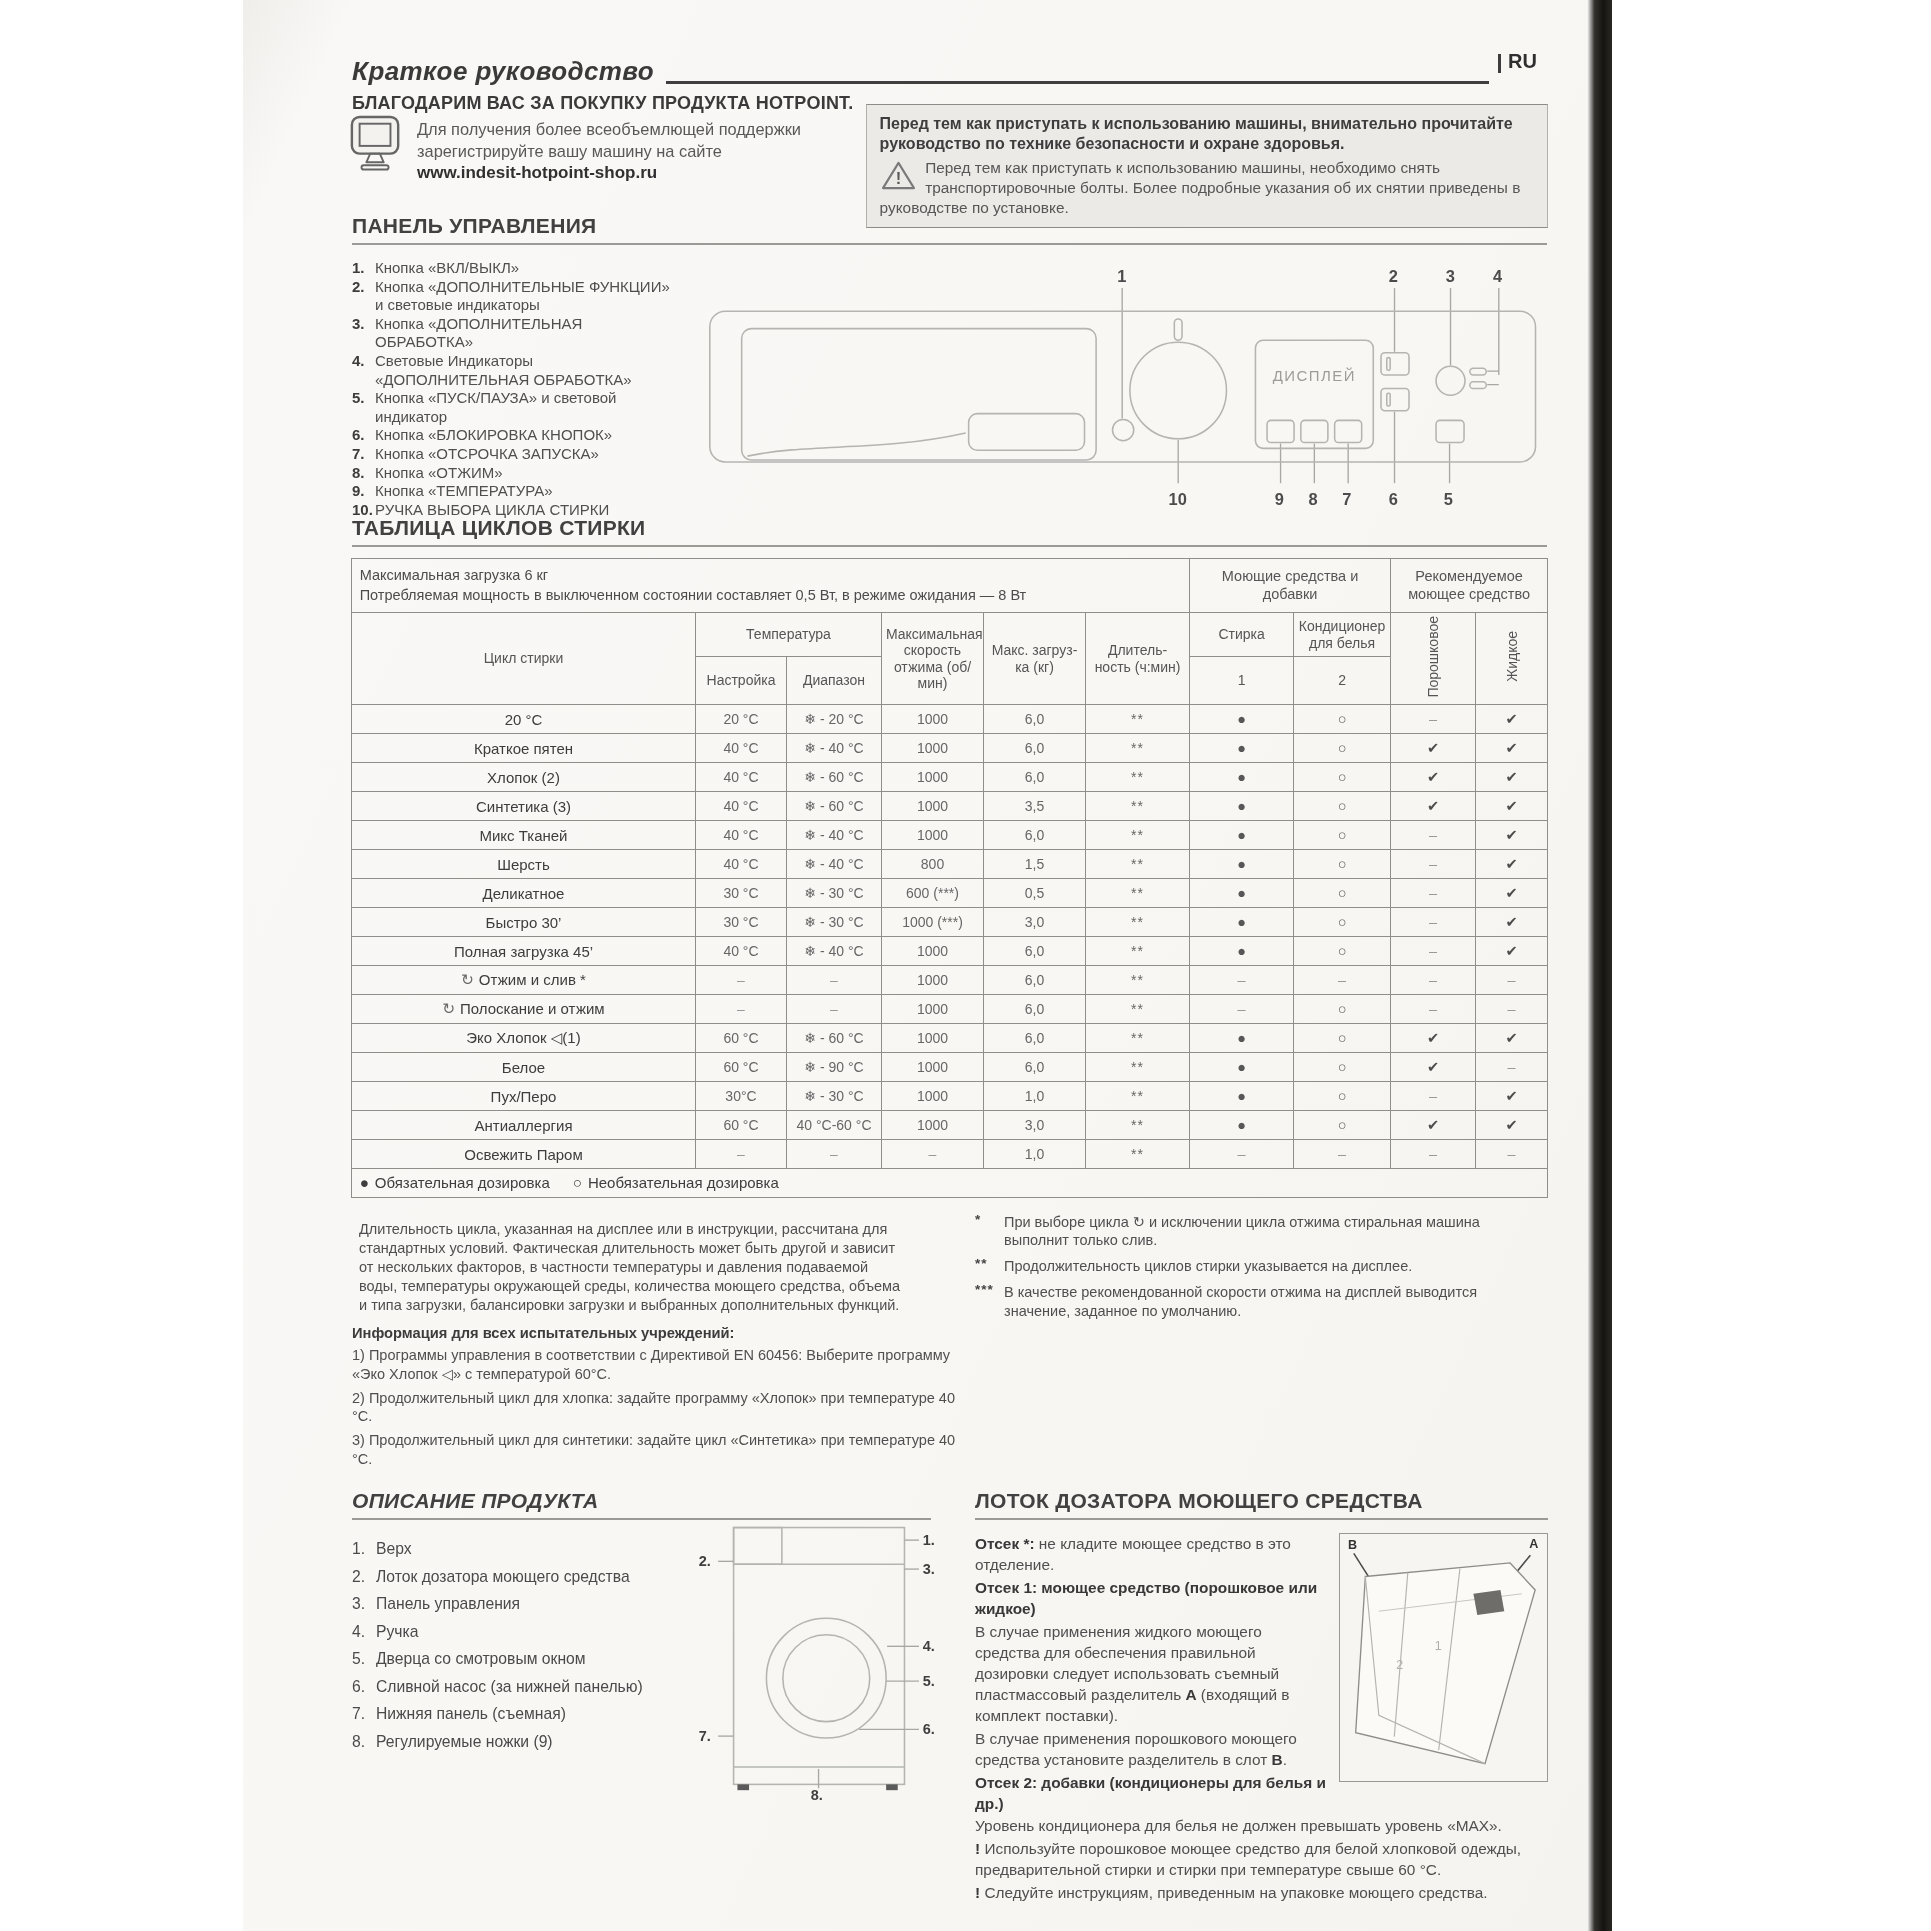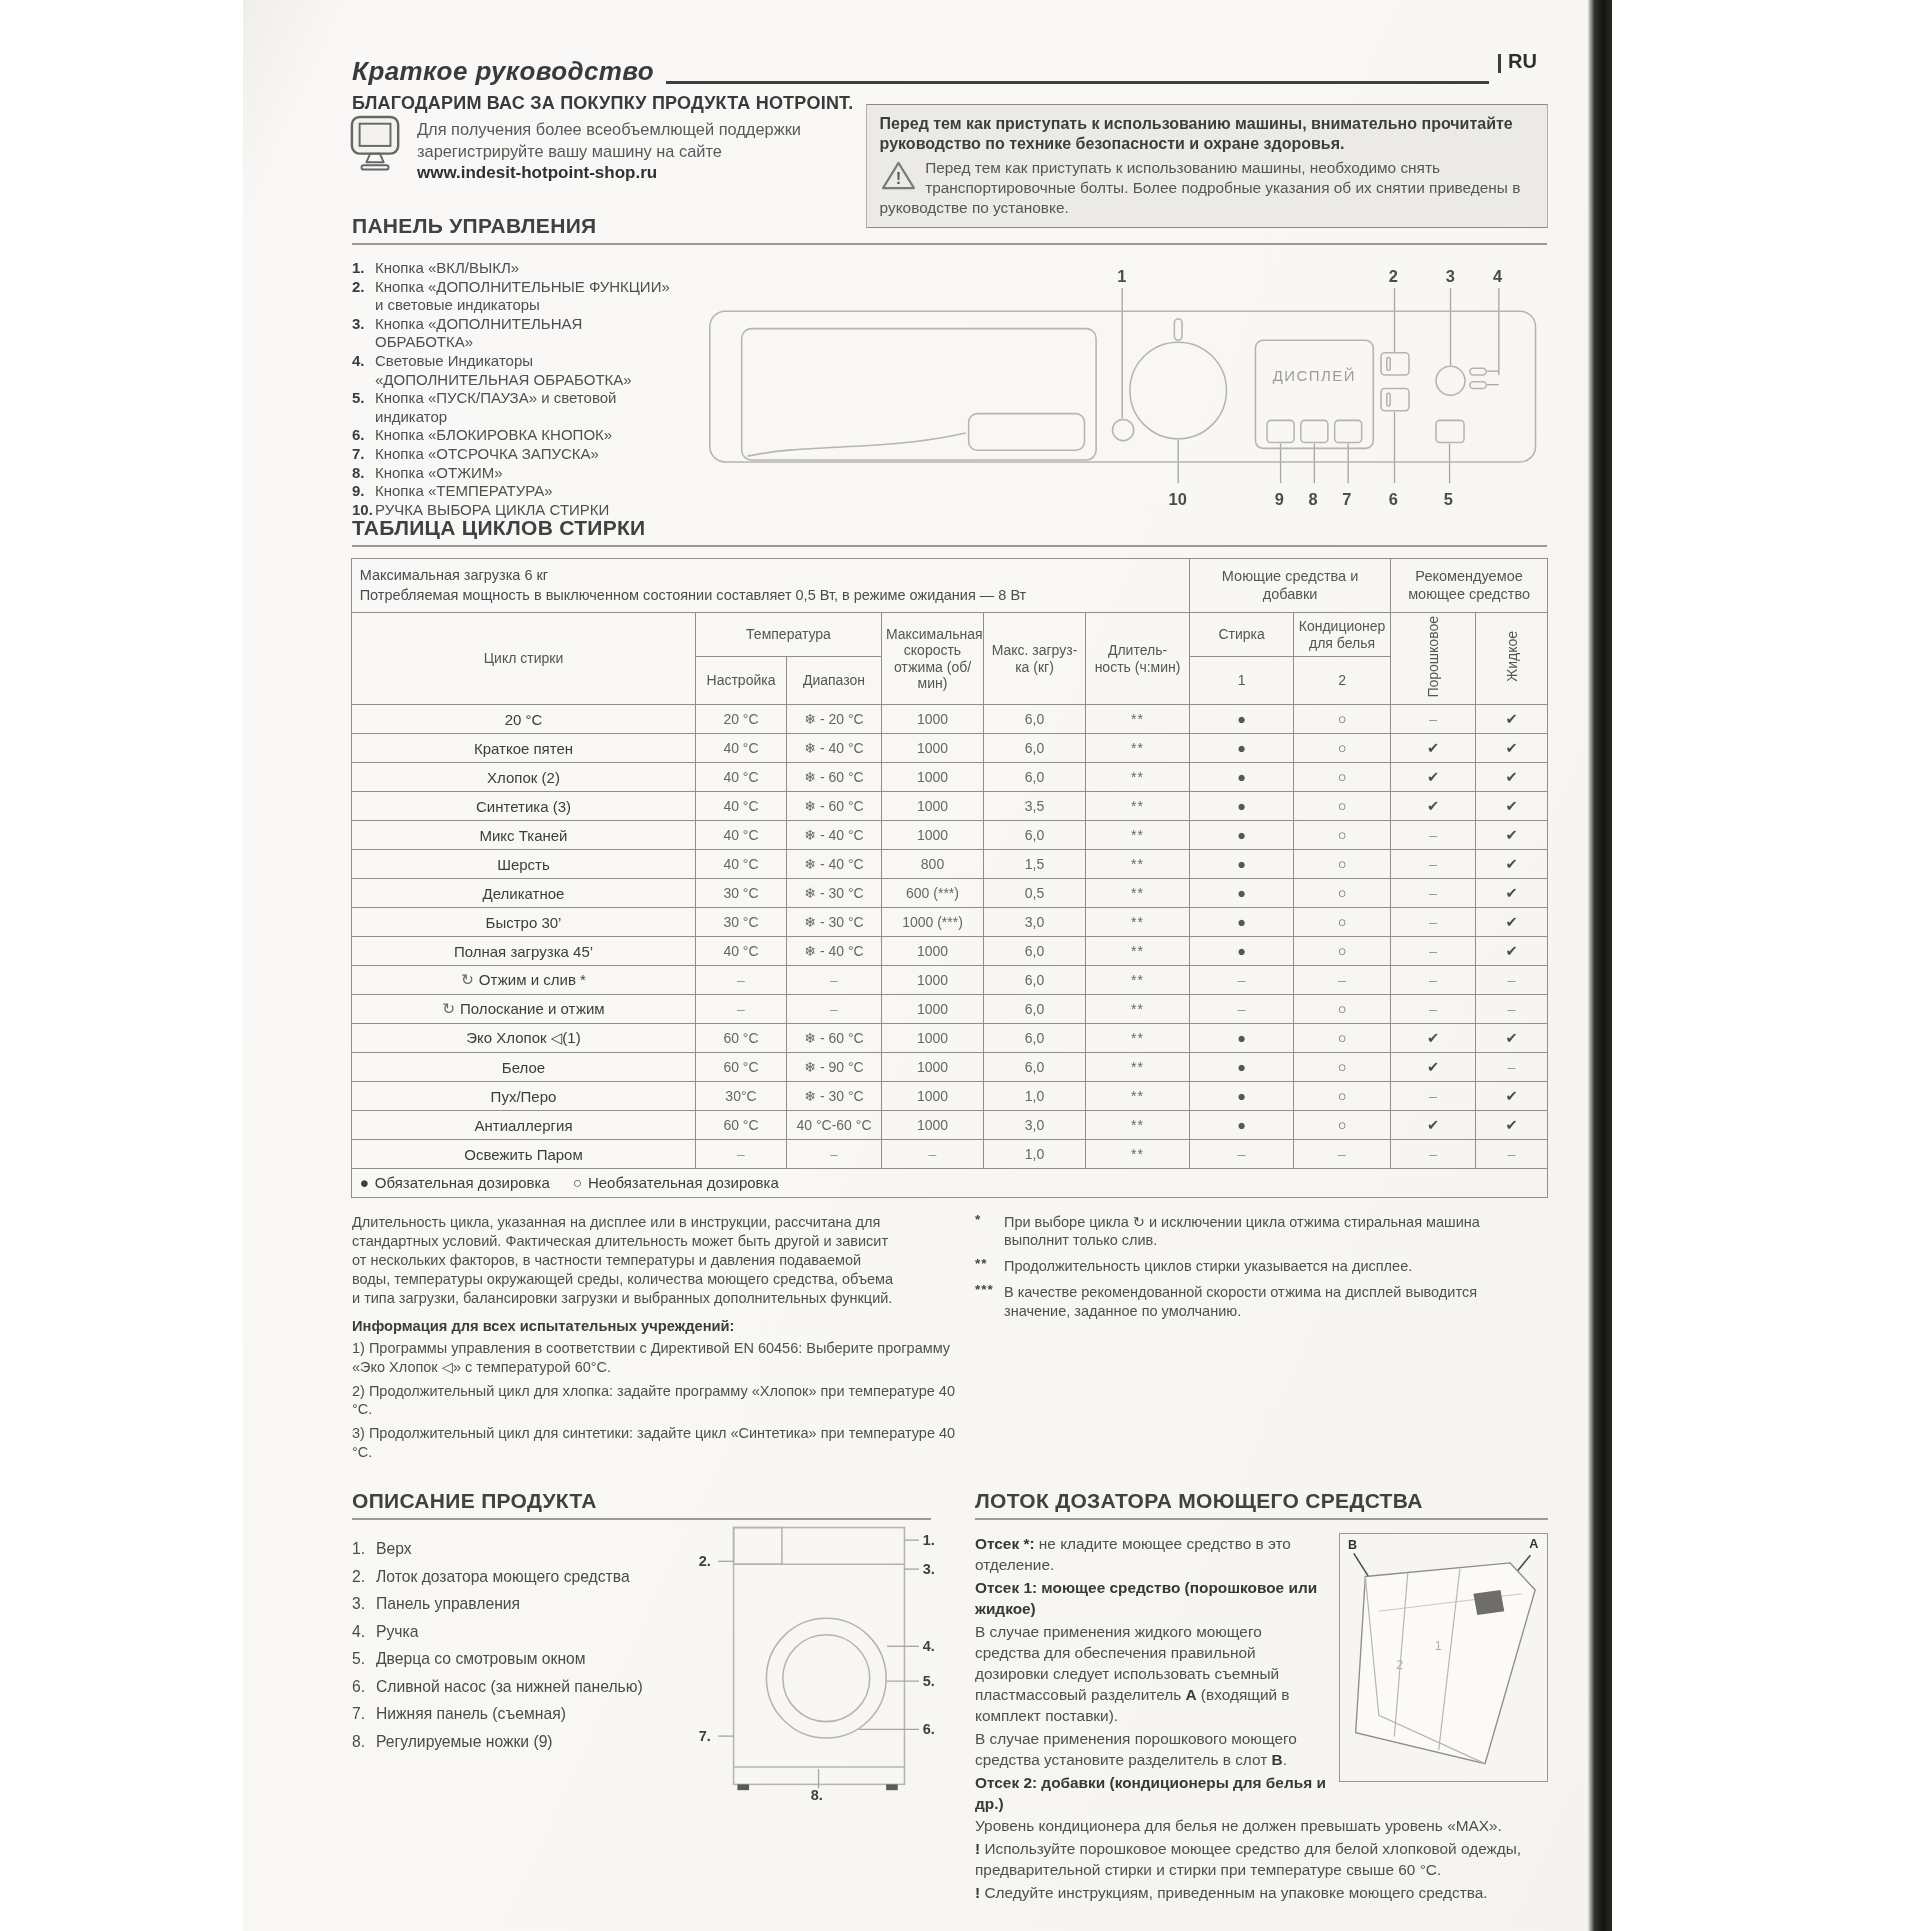--- a/index.html
+++ b/index.html
@@ -55,21 +55,21 @@
   .c-val{font-size:14px;color:#666;}
   .c-dur{letter-spacing:1px;}
   .c-dot{font-size:14.5px;color:#575757;}
   .c-chk{font-size:14.5px;color:#4c4c4c;}
   .c-dash{color:#999 !important;font-weight:normal;}
   .legend-cell{text-align:left !important;font-size:15px;color:#3e3e3e;padding:4.8px 7.7px !important;}
   .legend-cell .lg-dot{font-size:15.4px;margin-right:5.8px;}
   .legend-cell .lg-sp{margin-right:23px;}
 
   
-  .fn-para{margin:0;width:543px;font-size:14.5px;line-height:19px;color:#4f4f4f;}
+  .fn-para{margin:7px;width:543px;font-size:14.5px;line-height:19px;color:#4f4f4f;}
   .fn-h{margin:9.7px 0 0;font-size:14.7px;font-weight:bold;color:#3c3c3c;}
   .fn-item{margin:5.8px 0 0;font-size:14.5px;line-height:18.3px;color:#4f4f4f;}
   .fn-stars{margin:0;padding:0;list-style:none;width:555px;}
   .fn-star{position:relative;padding-left:29px;margin-bottom:7.7px;font-size:14.5px;line-height:18.3px;color:#4f4f4f;}
   .fn-mark{position:absolute;left:0;top:-1.9px;font-size:13.5px;font-weight:bold;color:#444;letter-spacing:1px;}
 
   
   .pd-list{margin:0;padding:0;list-style:none;width:324px;}
   .pd-item{position:relative;padding-left:24px;font-size:15.7px;line-height:27.5px;color:#4a4a4a;}
   .pd-num{position:absolute;left:0;color:#4a4a4a;}
@@ -441,21 +441,21 @@
           <p class="fn-item">2) Продолжительный цикл для хлопка: задайте программу «Хлопок» при температуре 40 °C.</p>
           <p class="fn-item">3) Продолжительный цикл для синтетики: задайте цикл «Синтетика» при температуре 40 °C.</p>
         </div>
     </div>
     <ul class="abs fn-stars" style="left:732px;top:1213px;">
         <li class="fn-star"><span class="fn-mark">*</span><span>При выборе цикла ↻ и исключении цикла отжима стиральная машина выполнит только слив.</span></li>
         <li class="fn-star"><span class="fn-mark">**</span><span>Продолжительность циклов стирки указывается на дисплее.</span></li>
         <li class="fn-star"><span class="fn-mark">***</span><span>В качестве рекомендованной скорости отжима на дисплей выводится значение, заданное по умолчанию.</span></li>
       </ul>
 
-    <div class="abs sec-h" style="left:109px;top:1489px;">ОПИСАНИЕ ПРОДУКТА</div>
+    <div class="abs sec-h" style="left:109px;top:1489px;font-style:italic;">ОПИСАНИЕ ПРОДУКТА</div>
     <div class="abs sec-rule" style="left:109px;top:1518px;width:579px;"></div>
     <ol class="abs pd-list" style="left:109px;top:1535px;">
         <li class="pd-item"><span class="pd-num">1.</span><span>Верх</span></li>
         <li class="pd-item"><span class="pd-num">2.</span><span>Лоток дозатора моющего средства</span></li>
         <li class="pd-item"><span class="pd-num">3.</span><span>Панель управления</span></li>
         <li class="pd-item"><span class="pd-num">4.</span><span>Ручка</span></li>
         <li class="pd-item"><span class="pd-num">5.</span><span>Дверца со смотровым окном</span></li>
         <li class="pd-item"><span class="pd-num">6.</span><span>Сливной насос (за нижней панелью)</span></li>
         <li class="pd-item"><span class="pd-num">7.</span><span>Нижняя панель (съемная)</span></li>
         <li class="pd-item"><span class="pd-num">8.</span><span>Регулируемые ножки (9)</span></li>

